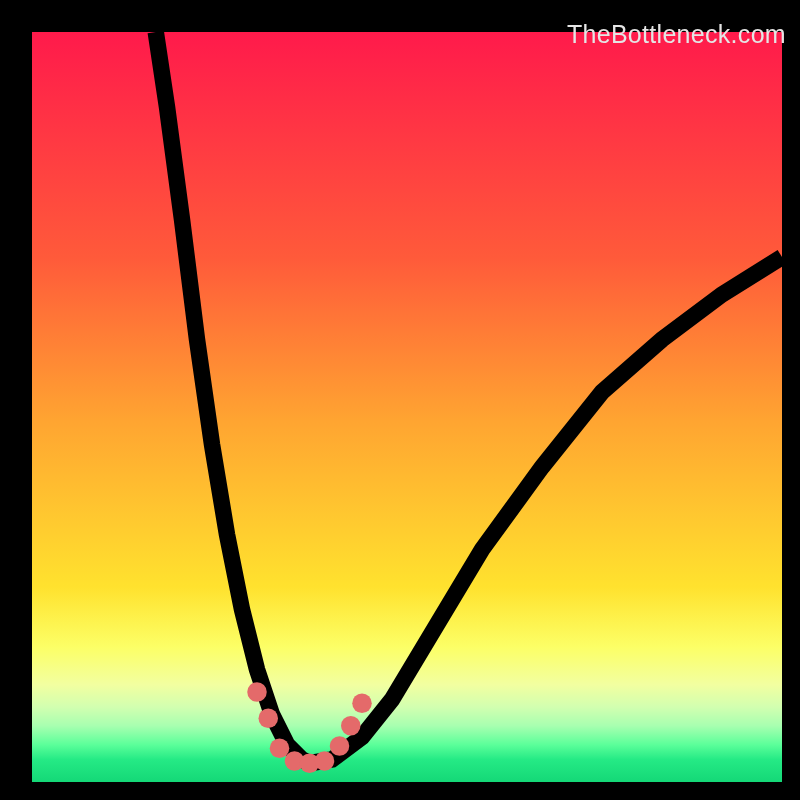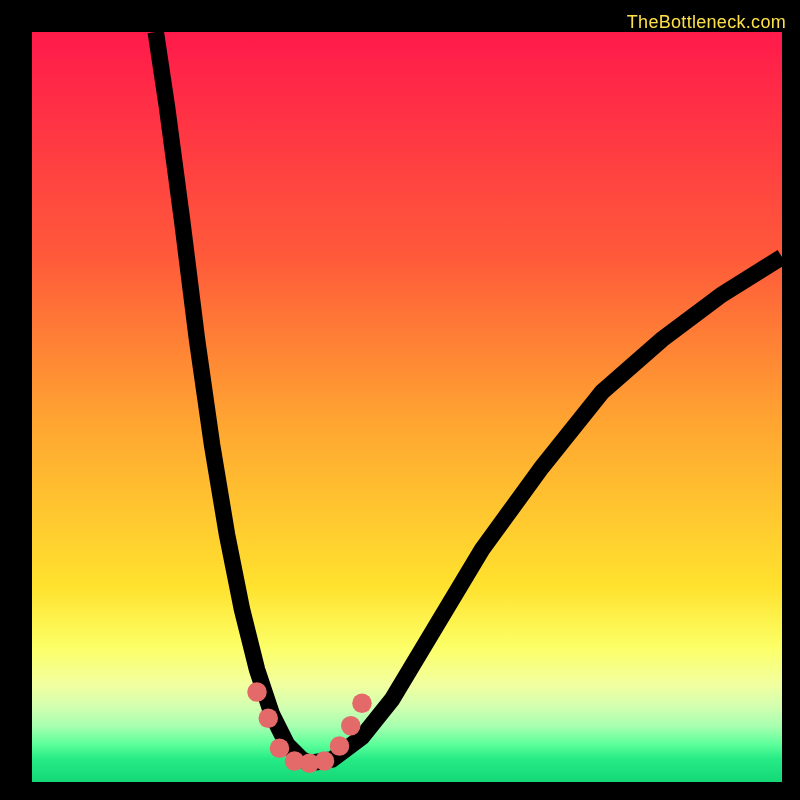--- a/index.html
+++ b/index.html
@@ -49,24 +49,24 @@
     fill: none;
     stroke: #000;
     stroke-width: 2.2;
   }
   .marker {
     fill: var(--marker);
     stroke: none;
   }
   .watermark {
     position: absolute;
-    top: 12px;
+    top: 20px;
     right: 14px;
-    color: #fde047;
-    font-size: 18px;
+    color: #e5e5e5;
+    font-size: 25px;
     font-weight: 500;
     letter-spacing: 0.3px;
   }
 </style>
 </head>
 <body>
 
 <div class="stage">
 
   <div class="plot" id="plot" style="--c0: #ff1a4b; --c1: #ff5a3a; --c2: #ffa531; --c3: #ffe22e; --c4: #fcff66; --c5: #f2ffa0; --c6: #d2ffb0; --c7: #a8ffb0; --c8: #5cff9a; --c9: #25ea85; --c10: #14d877; --marker: #e46a6a;">

